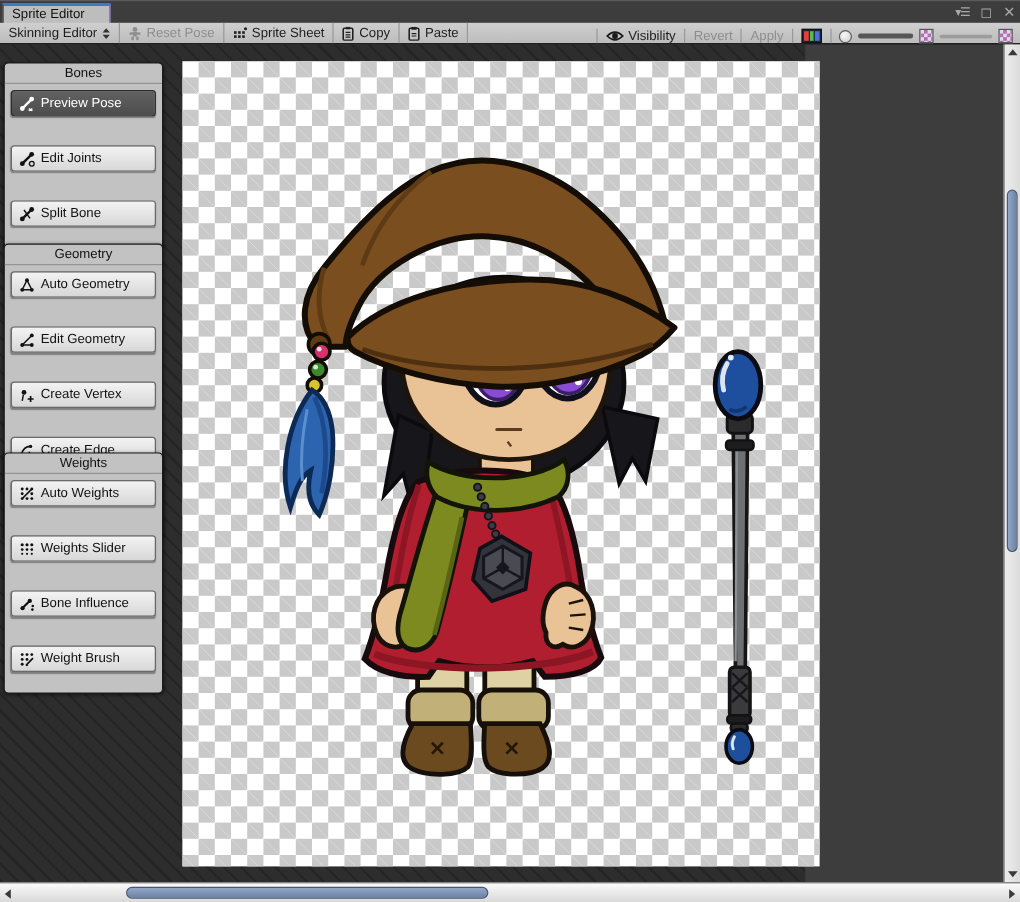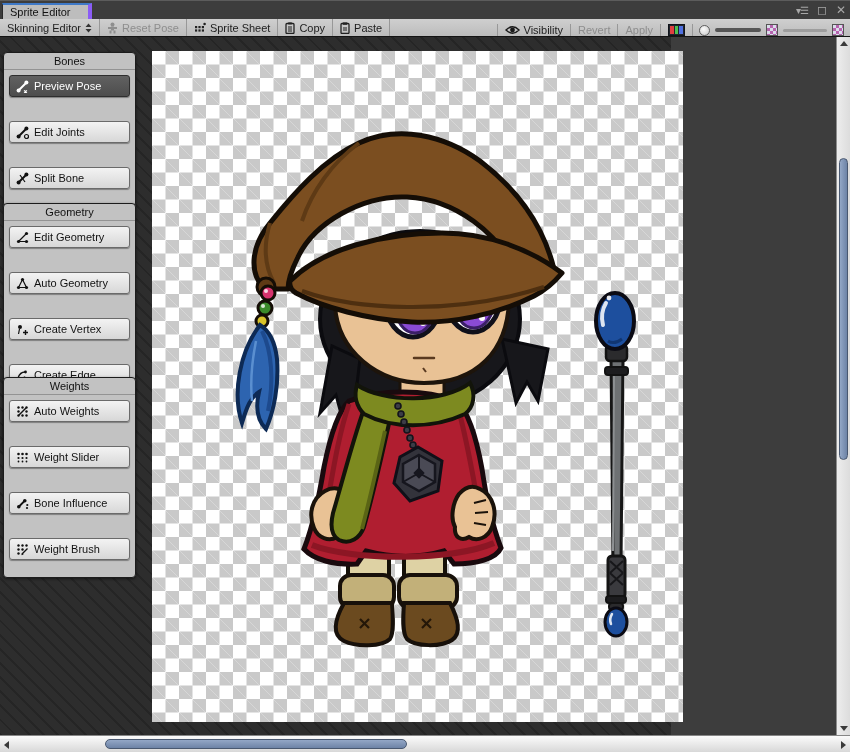--- a/index.html
+++ b/index.html
@@ -10,21 +10,21 @@
     background:#3d3d3d; font-size:11px; color:#1a1a1a;
   }
   
   .titlebar {
     position:absolute; top:0; left:0; width:850px; height:19px;
     background:#3d3d3d; border-top:1px solid #5c5c5c;
   }
   .doc-tab {
     position:absolute; left:2px; top:2px; height:17px; width:90px;
     background:#bdbdbd; border-top:2px solid #3e79c8;
-    border-left:1px solid #2a2a2a; border-right:4px solid #8b5cf6;
+    border-left:1px solid #2a2a2a; border-right:1px solid #8b5cf6;
     color:#111; line-height:15px; padding-left:7px;
   }
   .win-controls {
     position:absolute; right:4px; top:3px; display:flex; gap:9px; align-items:center;
     color:#a8a8a8; font-size:12px;
   }
   .win-controls span { cursor:default; line-height:13px; }
   .menu-glyph { font-size:10px; letter-spacing:-1px; }
   
   .toolbar {
@@ -256,35 +256,35 @@
           <span>Split Bone</span>
         </div>
       </div>
     </div>
 
     <div class="panel" style="top:166px">
       <div class="panel-header">Geometry</div>
       <div class="panel-body">
         <div class="tool-btn">
           <svg width="13" height="13" viewBox="0 0 13 13">
+            <path d="M2.5,10.5 L6.5,2.5 L10.5,10.5 Z" fill="none" stroke="#111" stroke-width="1.2"></path>
+            <circle cx="2.5" cy="10.5" r="1.6" fill="#111"></circle>
+              <circle cx="6.5" cy="2.5" r="1.6" fill="#111"></circle>
+              <circle cx="10.5" cy="10.5" r="1.6" fill="#111"></circle>
+          </svg>
+          <span>Auto Geometry</span>
+        </div>
+        <div class="tool-btn">
+          <svg width="13" height="13" viewBox="0 0 13 13">
             <path d="M2.5,10.5 L10.5,2.5 M2.5,10.5 L10.5,10.5" stroke="#111" stroke-width="1.2"></path>
             <circle cx="2.5" cy="10.5" r="1.6" fill="#111"></circle>
               <circle cx="10.5" cy="2.5" r="1.6" fill="#111"></circle>
               <circle cx="10.5" cy="10.5" r="1.6" fill="#111"></circle>
           </svg>
           <span>Edit Geometry</span>
-        </div>
-        <div class="tool-btn">
-          <svg width="13" height="13" viewBox="0 0 13 13">
-            <path d="M2.5,10.5 L6.5,2.5 L10.5,10.5 Z" fill="none" stroke="#111" stroke-width="1.2"></path>
-            <circle cx="2.5" cy="10.5" r="1.6" fill="#111"></circle>
-              <circle cx="6.5" cy="2.5" r="1.6" fill="#111"></circle>
-              <circle cx="10.5" cy="10.5" r="1.6" fill="#111"></circle>
-          </svg>
-          <span>Auto Geometry</span>
         </div>
         <div class="tool-btn">
           <svg width="13" height="13" viewBox="0 0 13 13">
             <circle cx="4" cy="4" r="2" fill="#111"></circle>
             <path d="M3.5,6 L2.5,11" stroke="#111" stroke-width="1.2"></path>
             <path d="M7,9.5 h5 M9.5,7 v5" stroke="#111" stroke-width="1.4"></path>
           </svg>
           <span>Create Vertex</span>
         </div>
         <div class="tool-btn">
@@ -333,21 +333,21 @@
                 <circle cx="6.5" cy="3" r="1.3"></circle>
                 <circle cx="10.5" cy="3" r="1.3"></circle>
               <circle cx="2.5" cy="7" r="1.1"></circle>
                 <circle cx="6.5" cy="7" r="1.1"></circle>
                 <circle cx="10.5" cy="7" r="1.1"></circle>
               <circle cx="2.5" cy="10.5" r="0.9"></circle>
                 <circle cx="6.5" cy="10.5" r="0.9"></circle>
                 <circle cx="10.5" cy="10.5" r="0.9"></circle>
             </g>
           </svg>
-          <span>Weight Slider</span>
+          <span>Weights Slider</span>
         </div>
         <div class="tool-btn">
           <svg width="13" height="13" viewBox="0 0 13 13">
             <path d="M3,9.5 L8.5,4" stroke="#111" stroke-width="1.8"></path>
             <circle cx="2.8" cy="9.8" r="1.8" fill="#111"></circle>
               <circle cx="8.8" cy="3.8" r="1.8" fill="#111"></circle>
             <circle cx="11.3" cy="8" r="1.1" fill="#111"></circle>
               <circle cx="11" cy="11" r="1.1" fill="#111"></circle>
           </svg>
           <span>Bone Influence</span>

